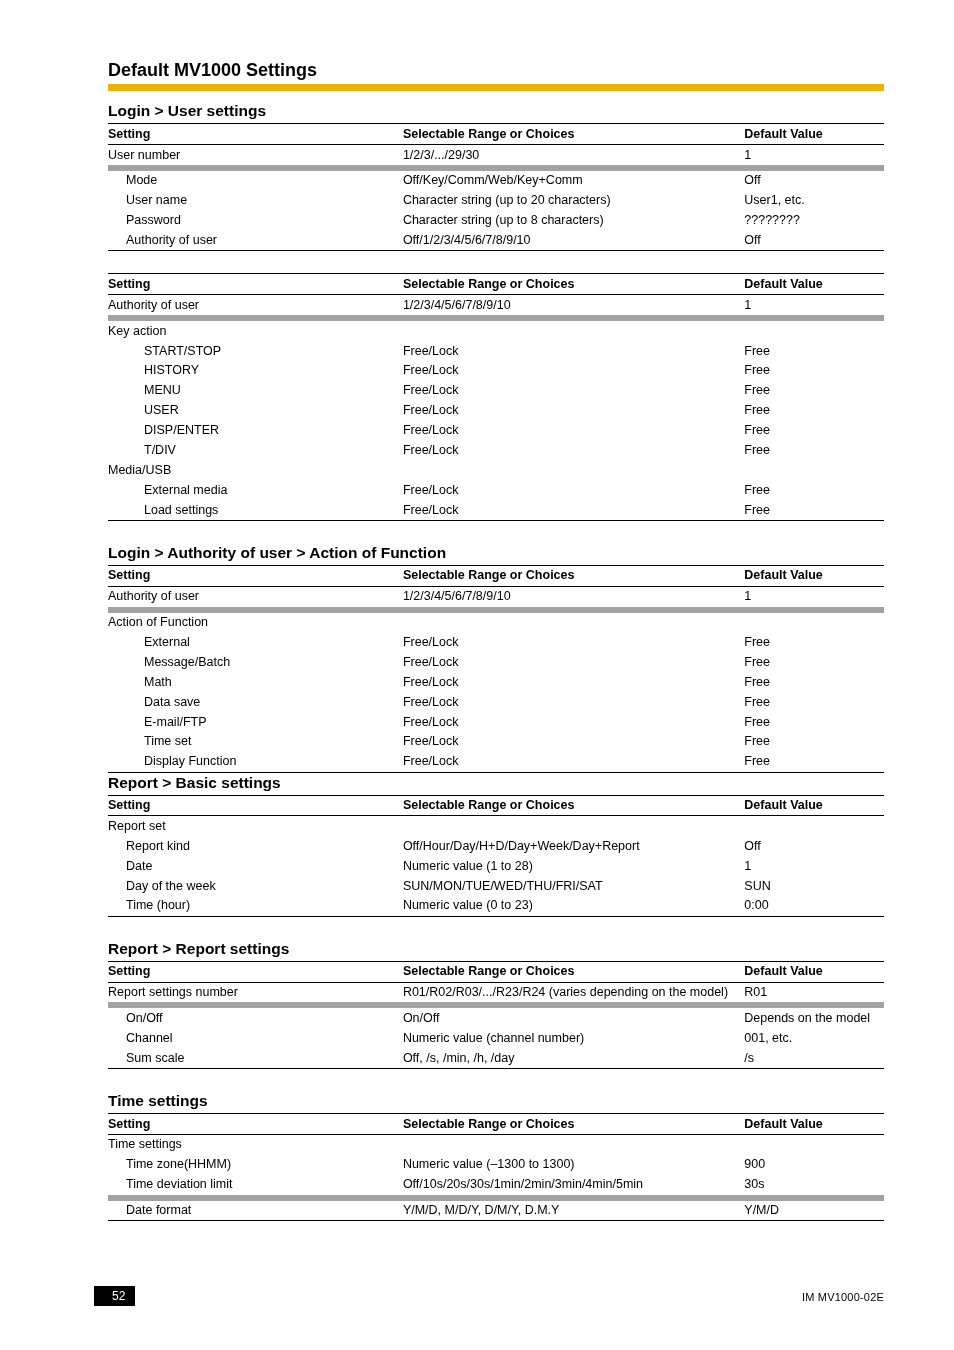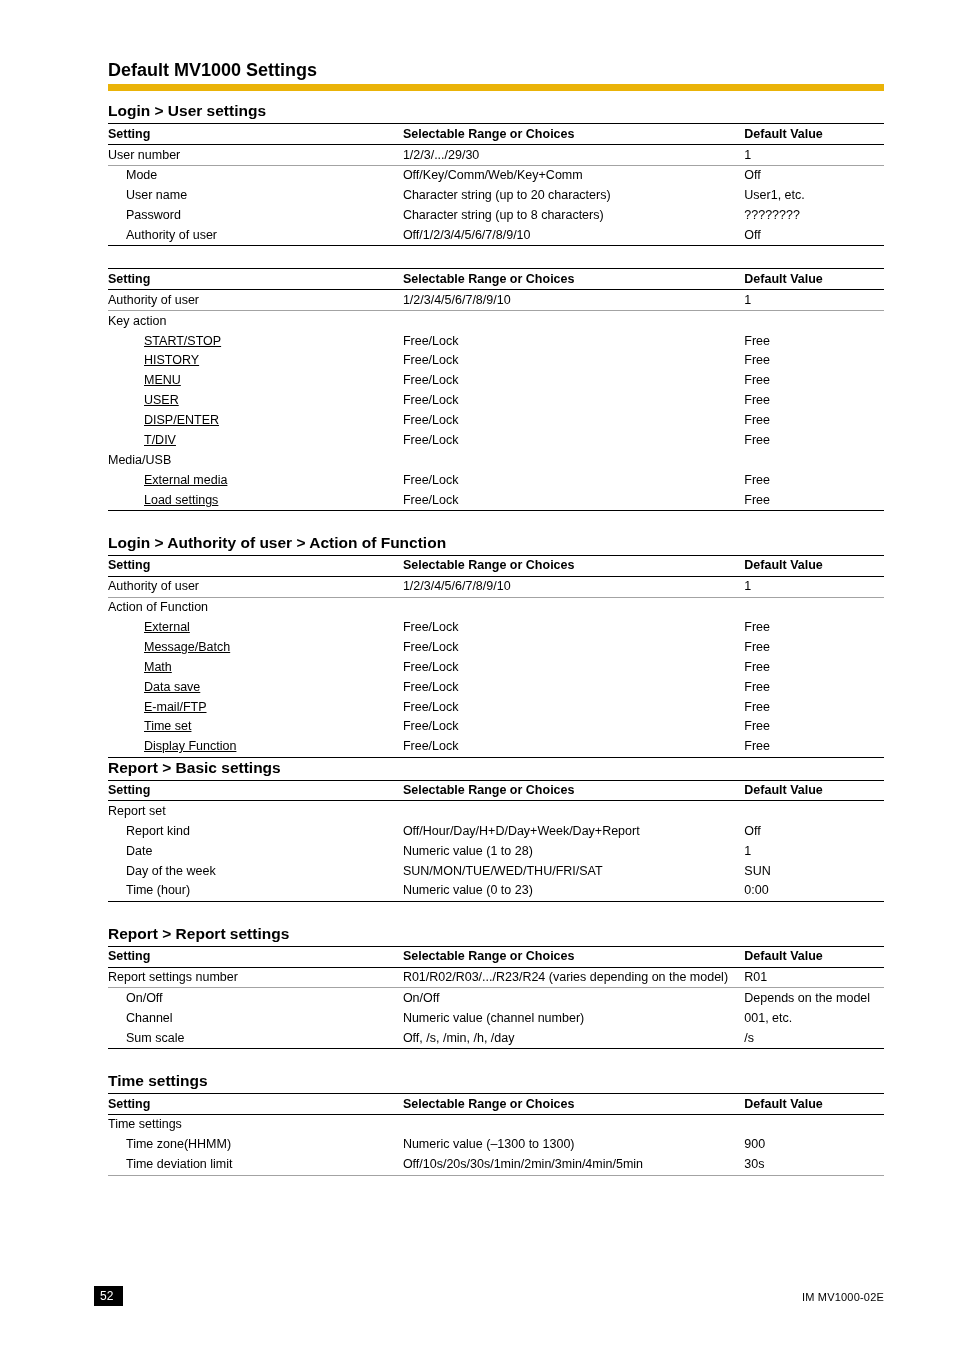--- a/index.html
+++ b/index.html
@@ -45,34 +45,34 @@
   }
   table.settings col.c1 { width: 38%; }
   table.settings col.c2 { width: 44%; }
   table.settings col.c3 { width: 18%; }
   table.settings thead th {
     font-weight: bold;
     border-top: 1px solid #000;
     border-bottom: 1px solid #000;
   }
   table.settings tbody tr.last td { border-bottom: 1px solid #000; }
-  table.settings tbody tr.sep td { border-bottom: 1px solid #a3a3a3; }
+  table.settings tbody tr.sep td { border-bottom: 6px solid #a3a3a3; }
   .ind1 { padding-left: 18px; display: inline-block; }
-  .ind2 { padding-left: 36px; display: inline-block; text-decoration: underline; }
+  .ind2 { padding-left: 36px; display: inline-block; }
   .footer {
     position: absolute;
     left: 0; right: 0; bottom: 44px;
     padding: 0 70px 0 108px;
   }
   .page-badge {
     display: inline-block;
     background: #000;
     color: #fff;
     font-size: 12px;
-    padding: 2px 10px 2px 6px;
+    padding: 2px 10px 2px 18px;
     margin-left: -14px;
   }
   .manual-id {
     float: right;
     font-size: 11px;
     font-weight: normal;
     letter-spacing: 0.2px;
     padding-top: 4px;
   }
 </style>
@@ -369,20 +369,25 @@
             </tr>
             <tr>
               <td><span class="ind1">Time zone(HHMM)</span></td>
               <td>Numeric value (–1300 to 1300)</td>
               <td>900</td>
             </tr>
             <tr class="sep">
               <td><span class="ind1">Time deviation limit</span></td>
               <td>Off/10s/20s/30s/1min/2min/3min/4min/5min</td>
               <td>30s</td>
+            </tr>
+            <tr class="last">
+              <td><span class="ind1">Date format</span></td>
+              <td>Y/M/D, M/D/Y, D/M/Y, D.M.Y</td>
+              <td>Y/M/D</td>
             </tr>
           </tbody>
         </table>
       </div>
     </div>
 
   <div class="footer">
     <span class="page-badge">52</span>
     <span class="manual-id">IM MV1000-02E</span>
   </div>

